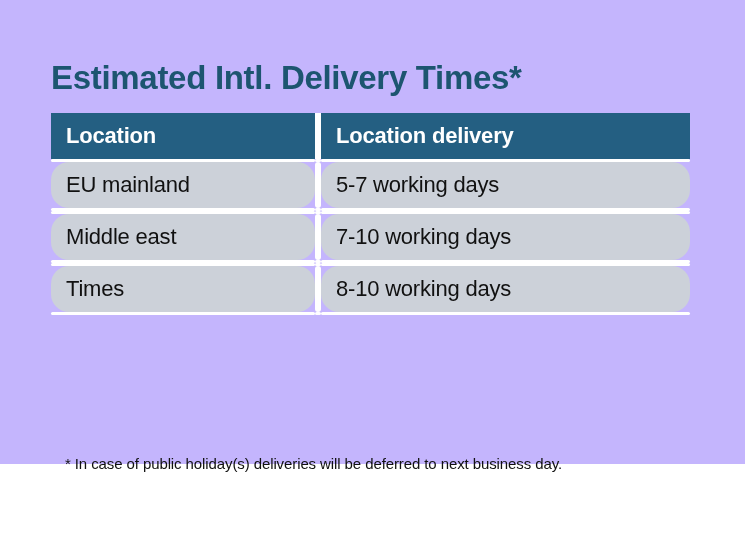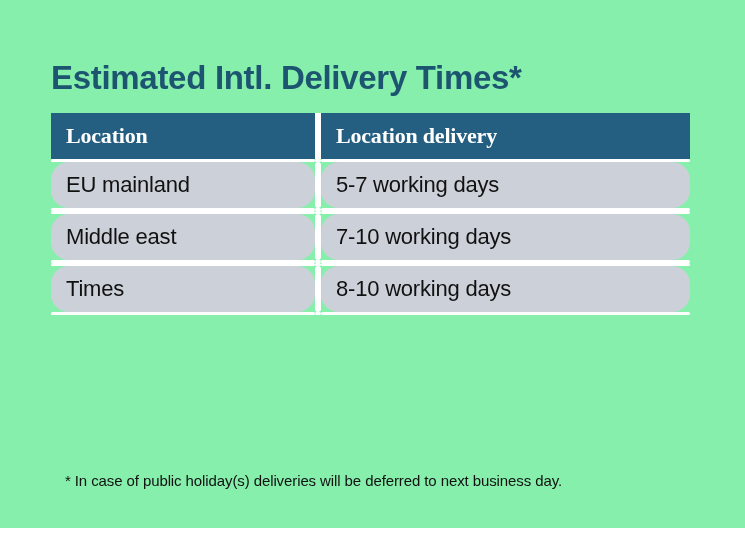--- a/index.html
+++ b/index.html
@@ -12,22 +12,22 @@
     height: 536px;
     background: #ffffff;
     font-family: "Liberation Sans", sans-serif;
     -webkit-font-smoothing: antialiased;
     overflow: hidden;
   }
 
   .page {
     position: relative;
     width: 745px;
-    height: 528px;
-    background: #86efac;
+    height: 464px;
+    background: #c4b5fd;
     box-sizing: border-box;
   }
 
   
   .page-title {
     position: absolute;
     left: 51px;
     top: 36px;
     font-size: 33px;
     line-height: 40px;
@@ -61,21 +61,20 @@
     white-space: nowrap;
     box-sizing: border-box;
   }
 
   .delivery-table th {
     background: #245f82;
     color: #ffffff;
     font-size: 22px;
     font-weight: 700;
     letter-spacing: -0.2px;
-    font-family: Liberation Serif, serif;
   }
 
   .delivery-table td {
     color: #111111;
     font-size: 22px;
     font-weight: 400;
     letter-spacing: -0.2px;
     border-radius: 18px;
   }
 
@@ -92,21 +91,21 @@
   .delivery-table .spacer-row td {
     height: 3px;
     padding: 0;
     background: #ffffff !important;
   }
 
   
   .footnote {
     position: absolute;
     left: 65px;
-    top: 471px;
+    top: 454px;
     font-size: 15px;
     line-height: 20px;
     font-weight: 400;
     color: #111111;
     letter-spacing: -0.1px;
     white-space: nowrap;
   }
 </style>
 </head>
 <body>

